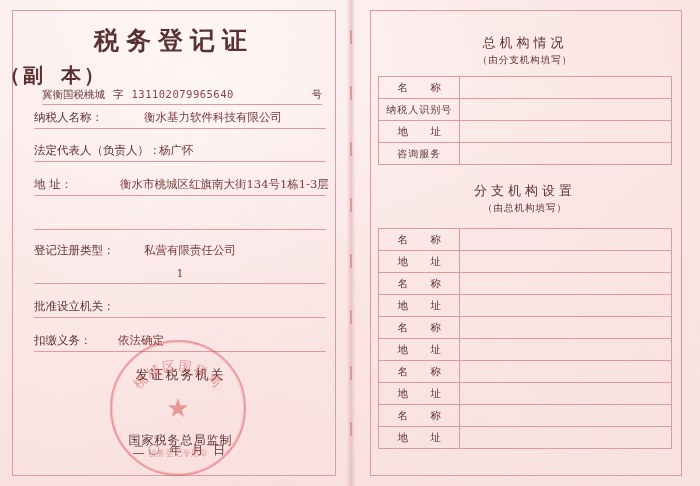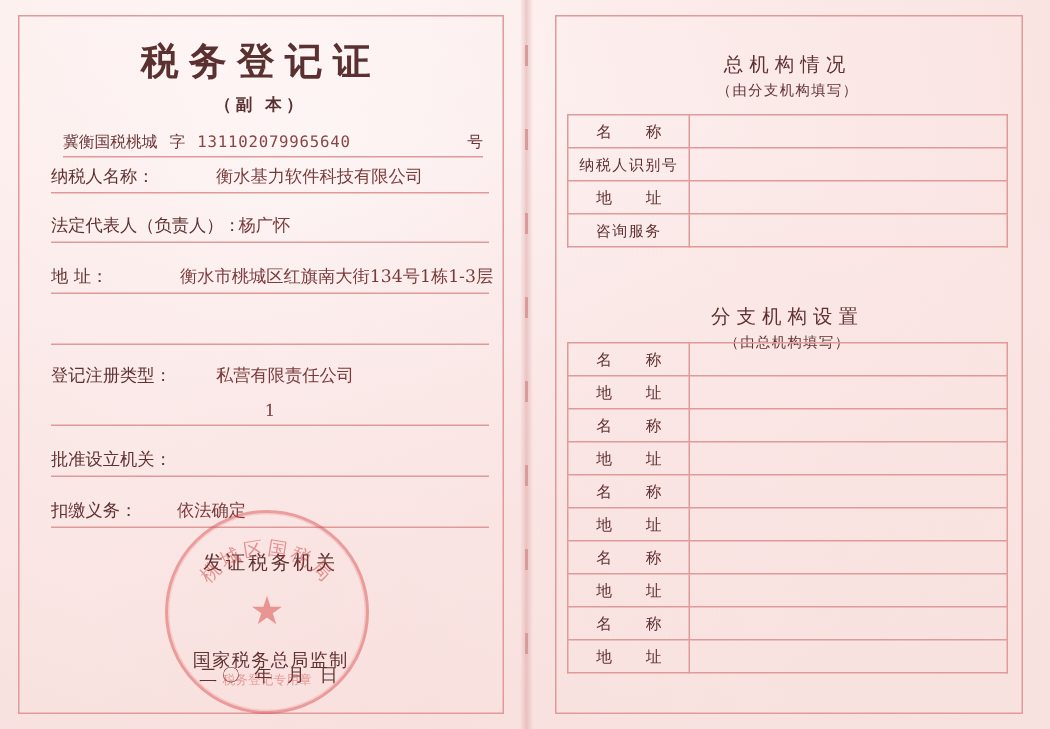--- a/index.html
+++ b/index.html
@@ -80,23 +80,22 @@
     font-family: "DejaVu Serif", "Liberation Serif", serif;
     font-size: 25px;
     font-weight: bold;
     letter-spacing: 7px;
     color: #5a3030;
   }
   .title-sub {
     position: absolute;
     left: 0; top: 62px;
     width: 348px;
-    text-align: center;
-    font-family: Liberation Serif, serif;
-    font-size: 11px;
+    font-family: Liberation Mono, monospace;
+    font-size: 20px;
     font-weight: bold;
     letter-spacing: 3px;
     color: #5a3030;
   }
 
   .regline {
     position: absolute;
     left: 42px; top: 88px;
     width: 280px;
     font-size: 10.5px;
@@ -354,21 +353,21 @@
         <td class="keycell">地　址</td>
         <td class="valcell"></td>
       </tr>
       <tr>
         <td class="keycell tight">咨询服务</td>
         <td class="valcell"></td>
       </tr>
     </tbody>
       </table>
 
-    <div class="sec-head" style="top:182px;margin-top:20px;">
+    <div class="sec-head" style="top:182px;">
       <div class="l1">分支机构设置</div>
       <div class="l2">（由总机构填写）</div>
     </div>
 
     <table class="grid" style="left:26px; top:228px; width:294px;">
       <tbody>
           <tr>
         <td class="keycell">名　称</td>
         <td class="valcell"></td>
       </tr>

